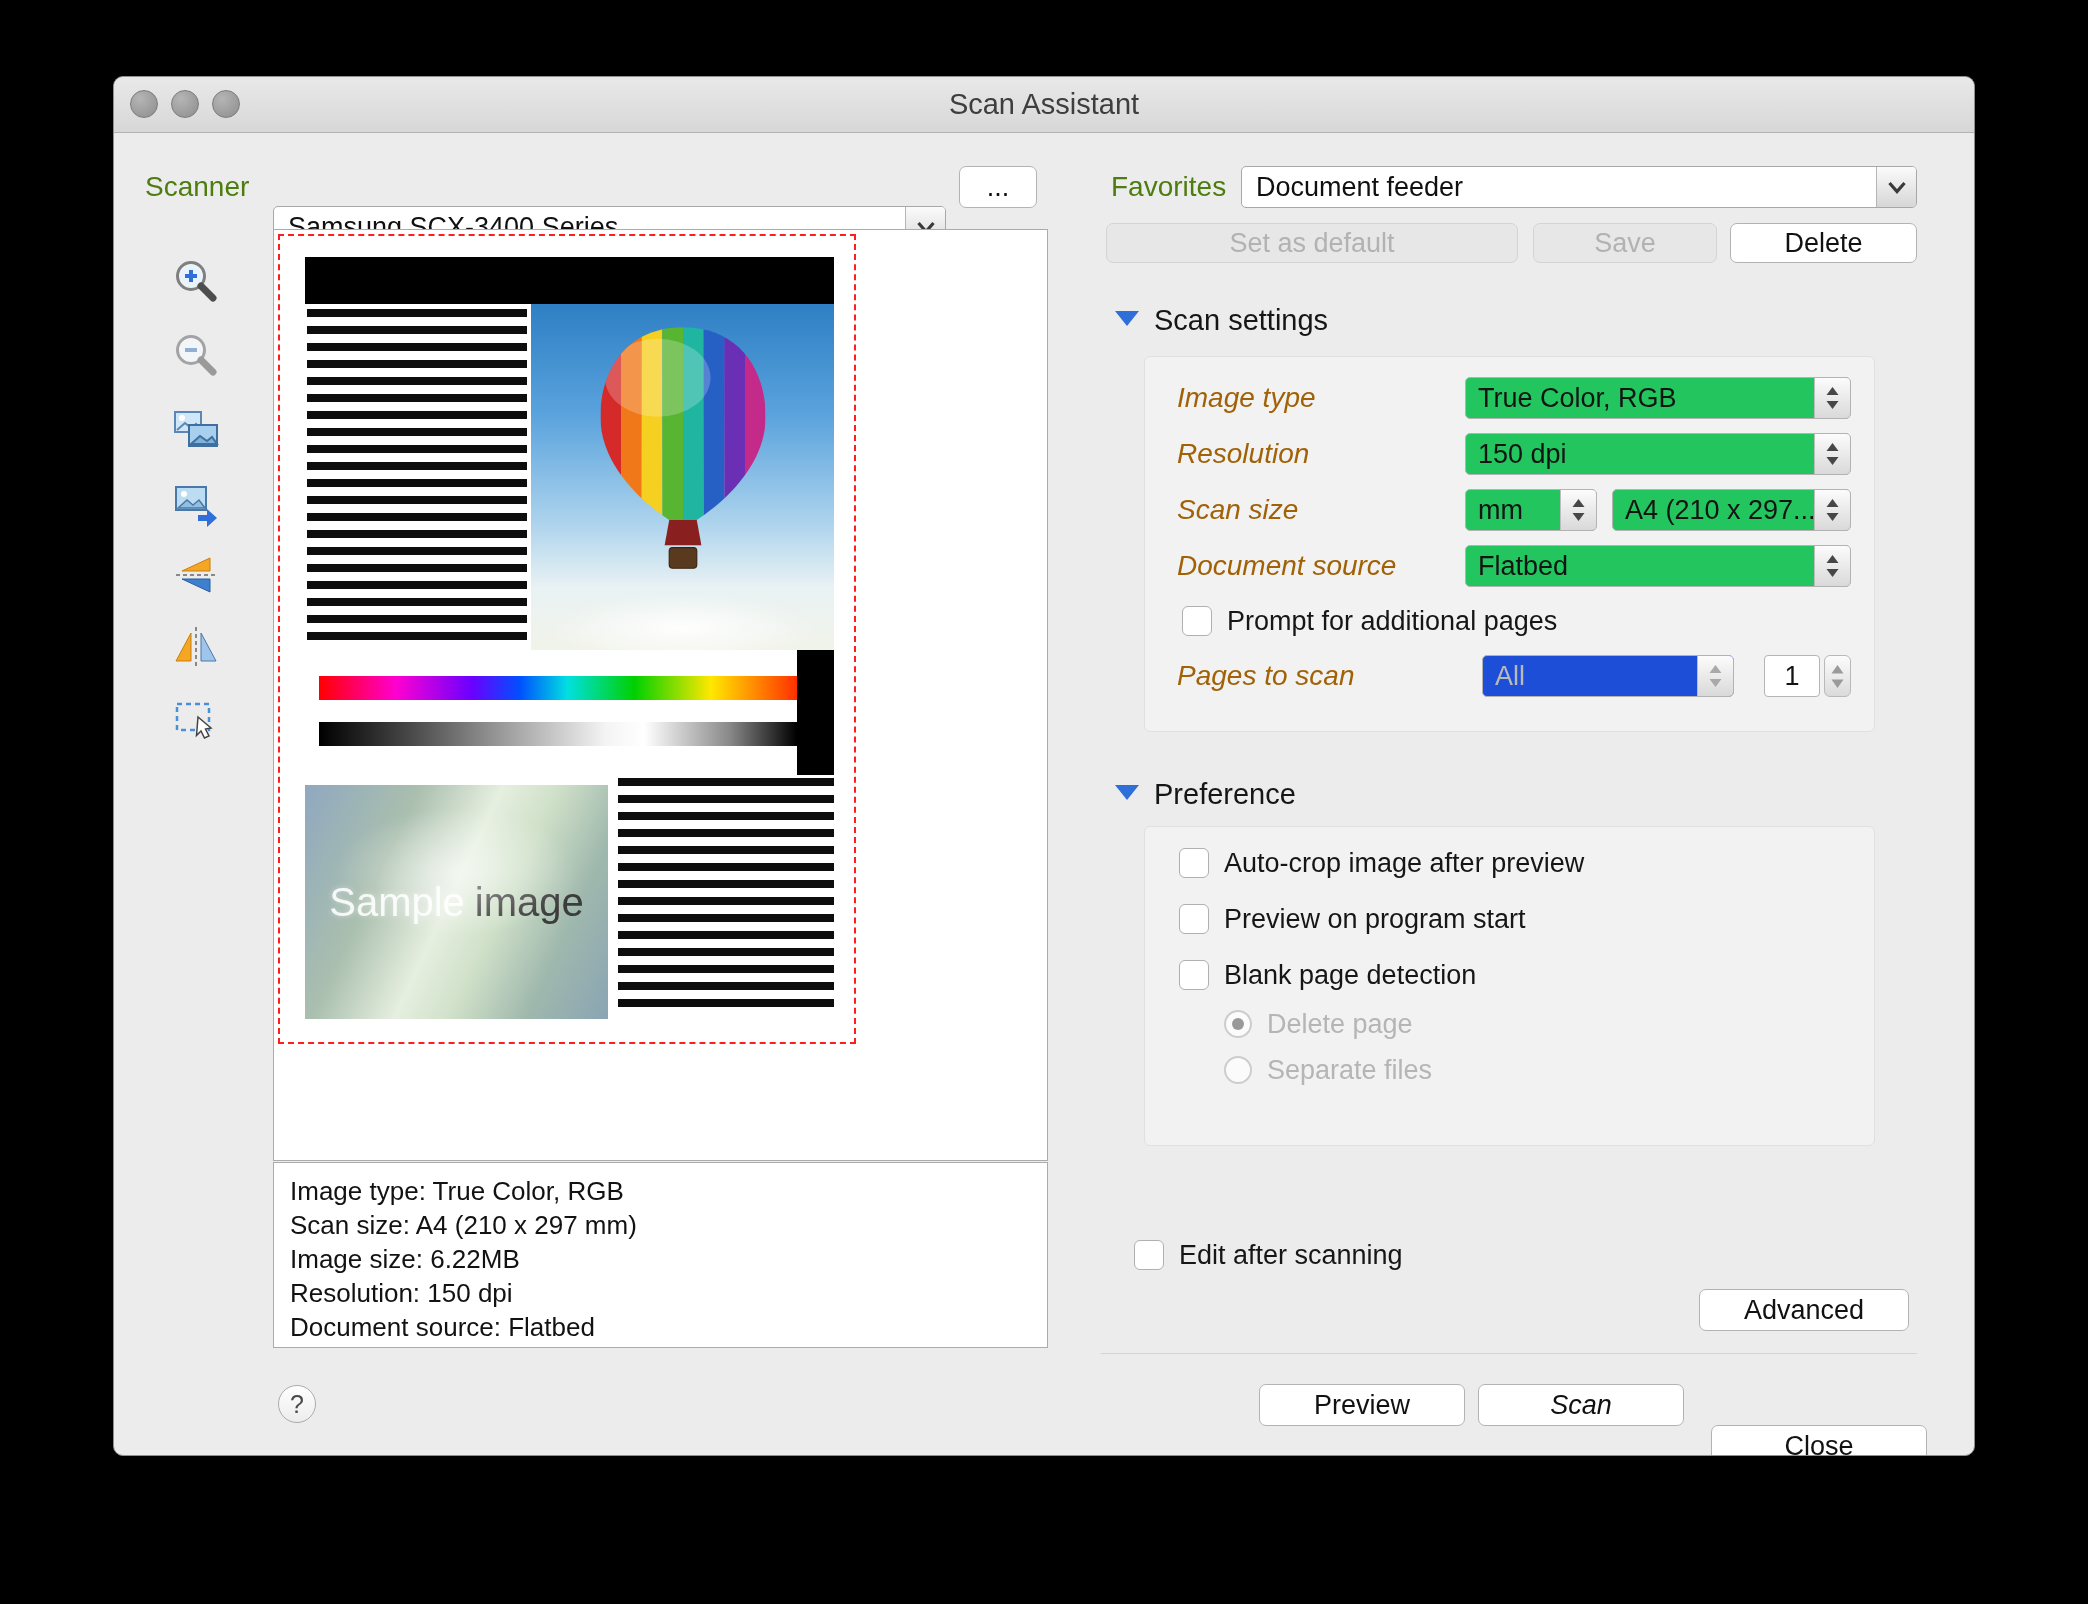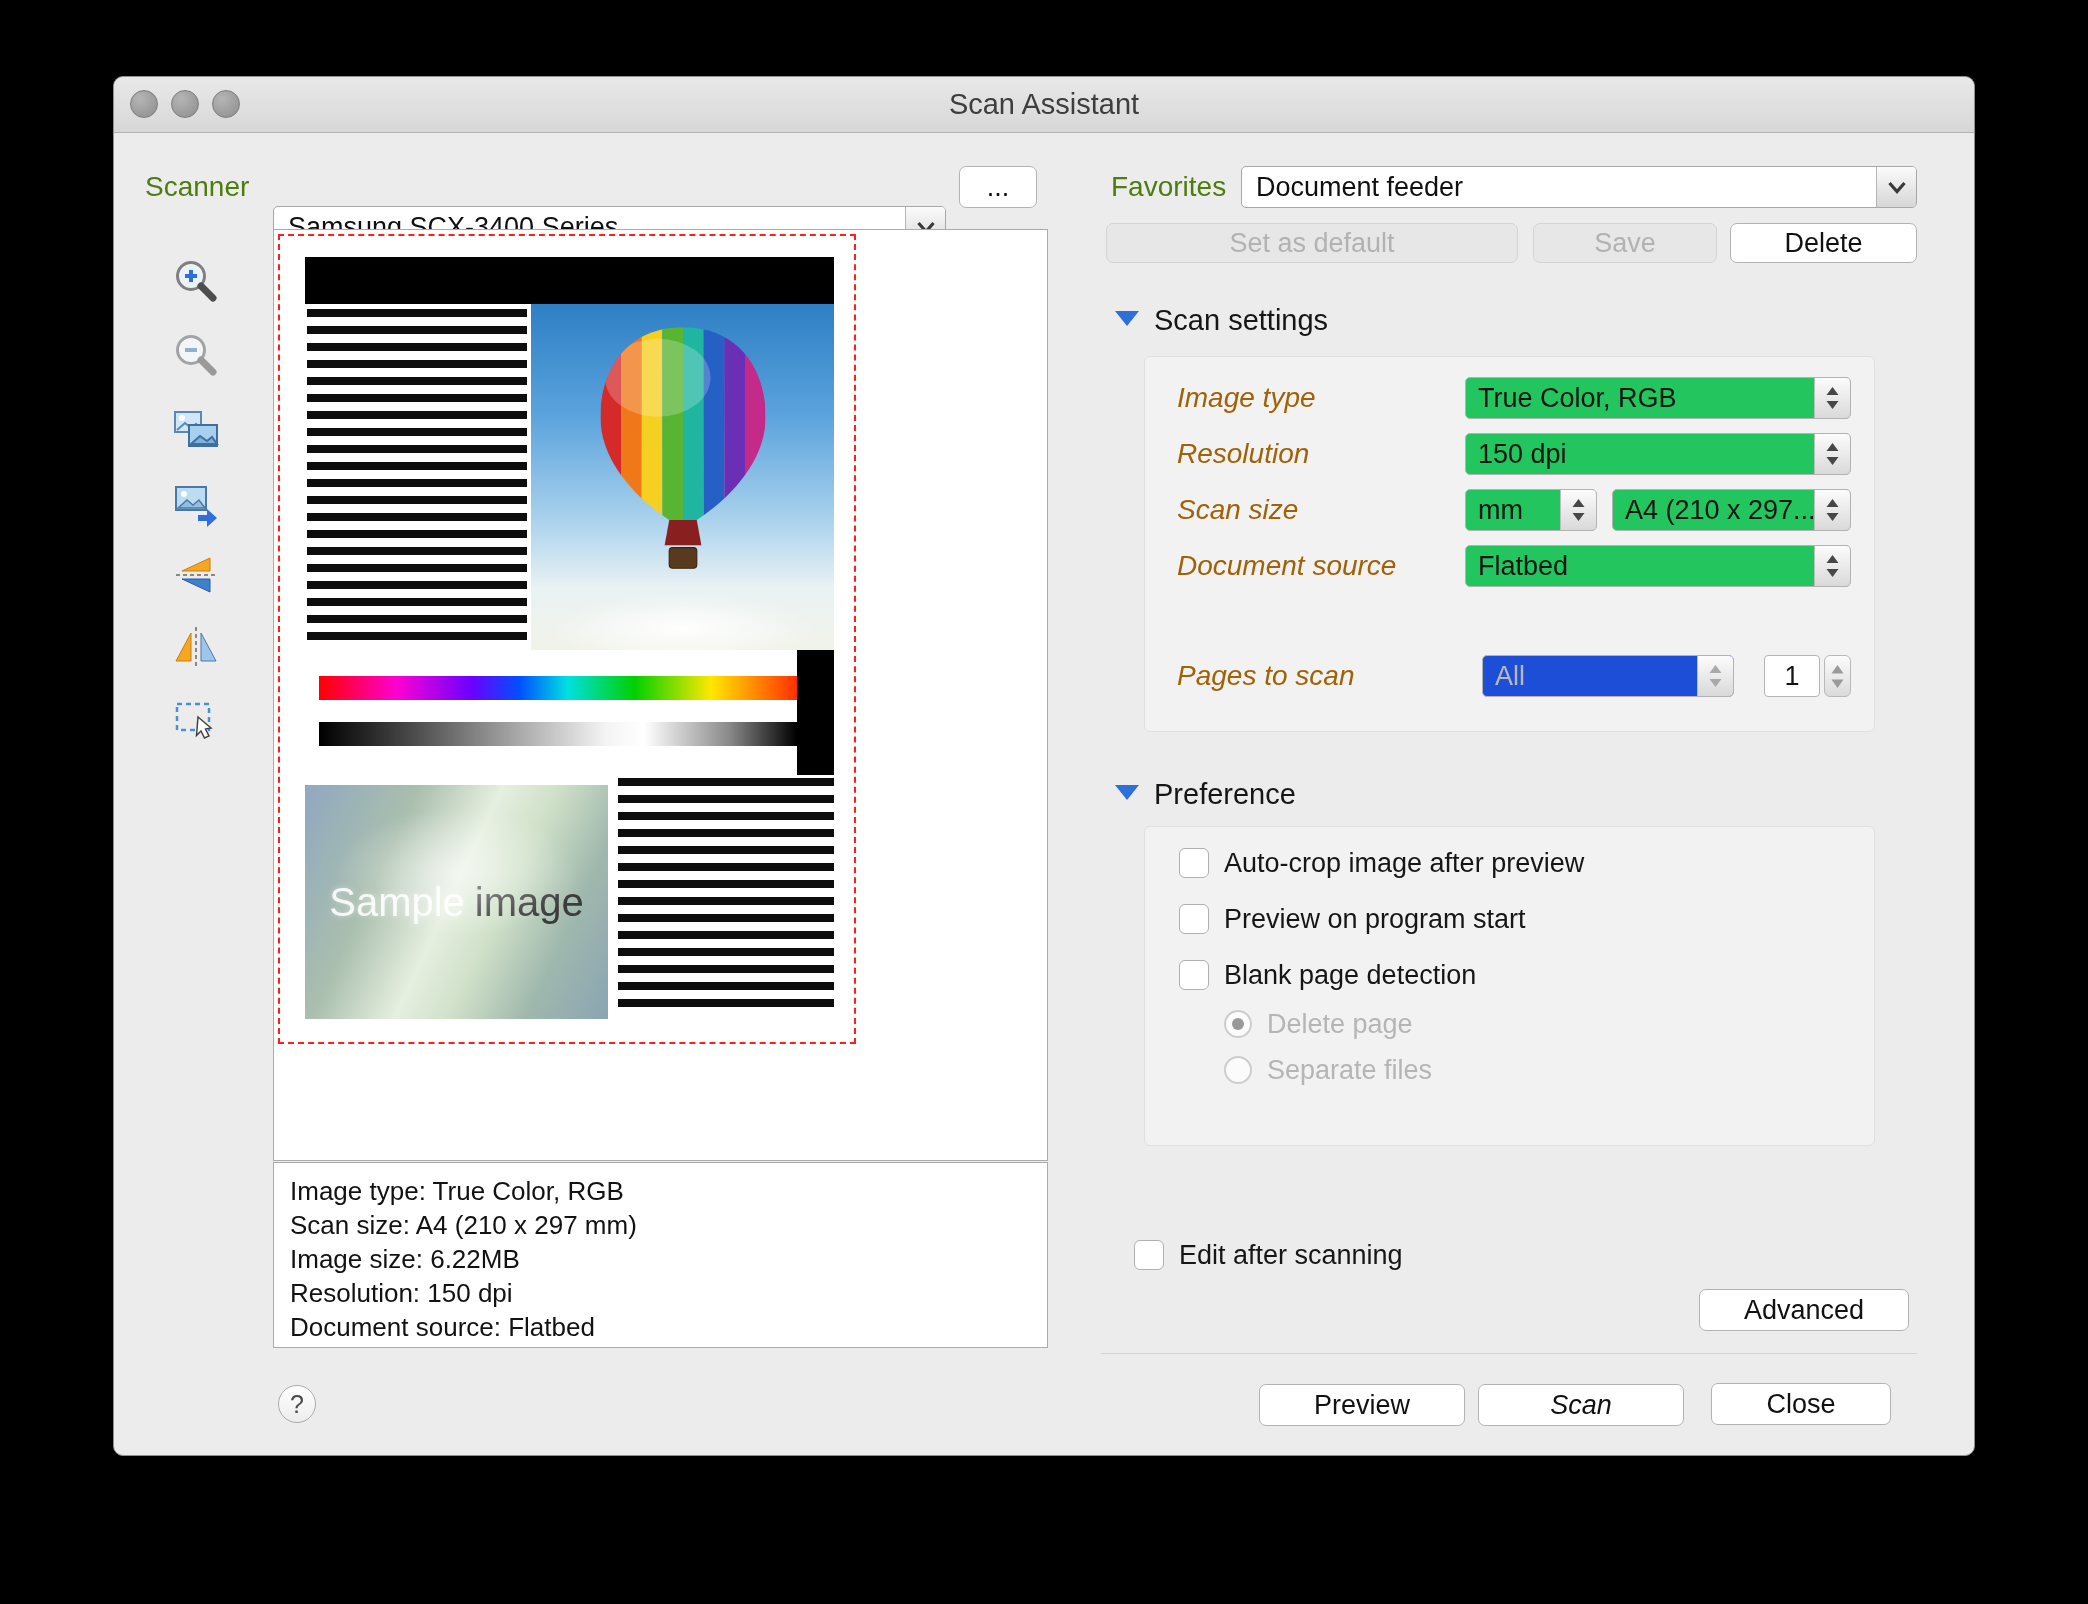--- a/index.html
+++ b/index.html
@@ -307,20 +307,24 @@
     <div class="pop" style="left:320px; top:188px; width:386px;">
       <span class="txt">Flatbed</span>
       <span class="cap2">
         <svg width="15" height="24" viewBox="0 0 15 24">
             <path d="M7.5 1 L13.5 9 H1.5 Z" fill="#474747"></path>
             <path d="M7.5 23 L13.5 15 H1.5 Z" fill="#474747"></path>
           </svg>
       </span>
     </div>
 
+    <div class="chkrow" style="left:37px; top:246px; height:36px;">
+      <span class="check"></span>
+      <span class="clab">Prompt for additional pages</span>
+    </div>
 
     <div class="row-lbl" style="left:32px; top:298px;">Pages to scan</div>
     <div class="pop dis" style="left:337px; top:298px; width:252px;">
       <span class="txt">All</span>
       <span class="cap2">
         <svg width="15" height="24" viewBox="0 0 15 24">
             <path d="M7.5 1 L13.5 9 H1.5 Z" fill="#474747"></path>
             <path d="M7.5 23 L13.5 15 H1.5 Z" fill="#474747"></path>
           </svg>
       </span>
@@ -366,15 +370,15 @@
     <span class="check"></span>
     <span class="clab">Edit after scanning</span>
   </div>
 
   <div class="btn" style="left:1585px; top:1212px; width:210px;">Advanced</div>
 
   <div class="divider" style="left:987px; top:1276px; width:816px;"></div>
 
   <div class="btn" style="left:1145px; top:1307px; width:206px;">Preview</div>
   <div class="btn" style="left:1364px; top:1307px; width:206px;font-style:italic;">Scan</div>
-  <div class="btn" style="left:1597px; top:1306px; width:180px;">Close</div>
+  <div class="btn" style="left:1597px; top:1348px; width:216px;">Close</div>
 
 </div>
 
 </body></html>

